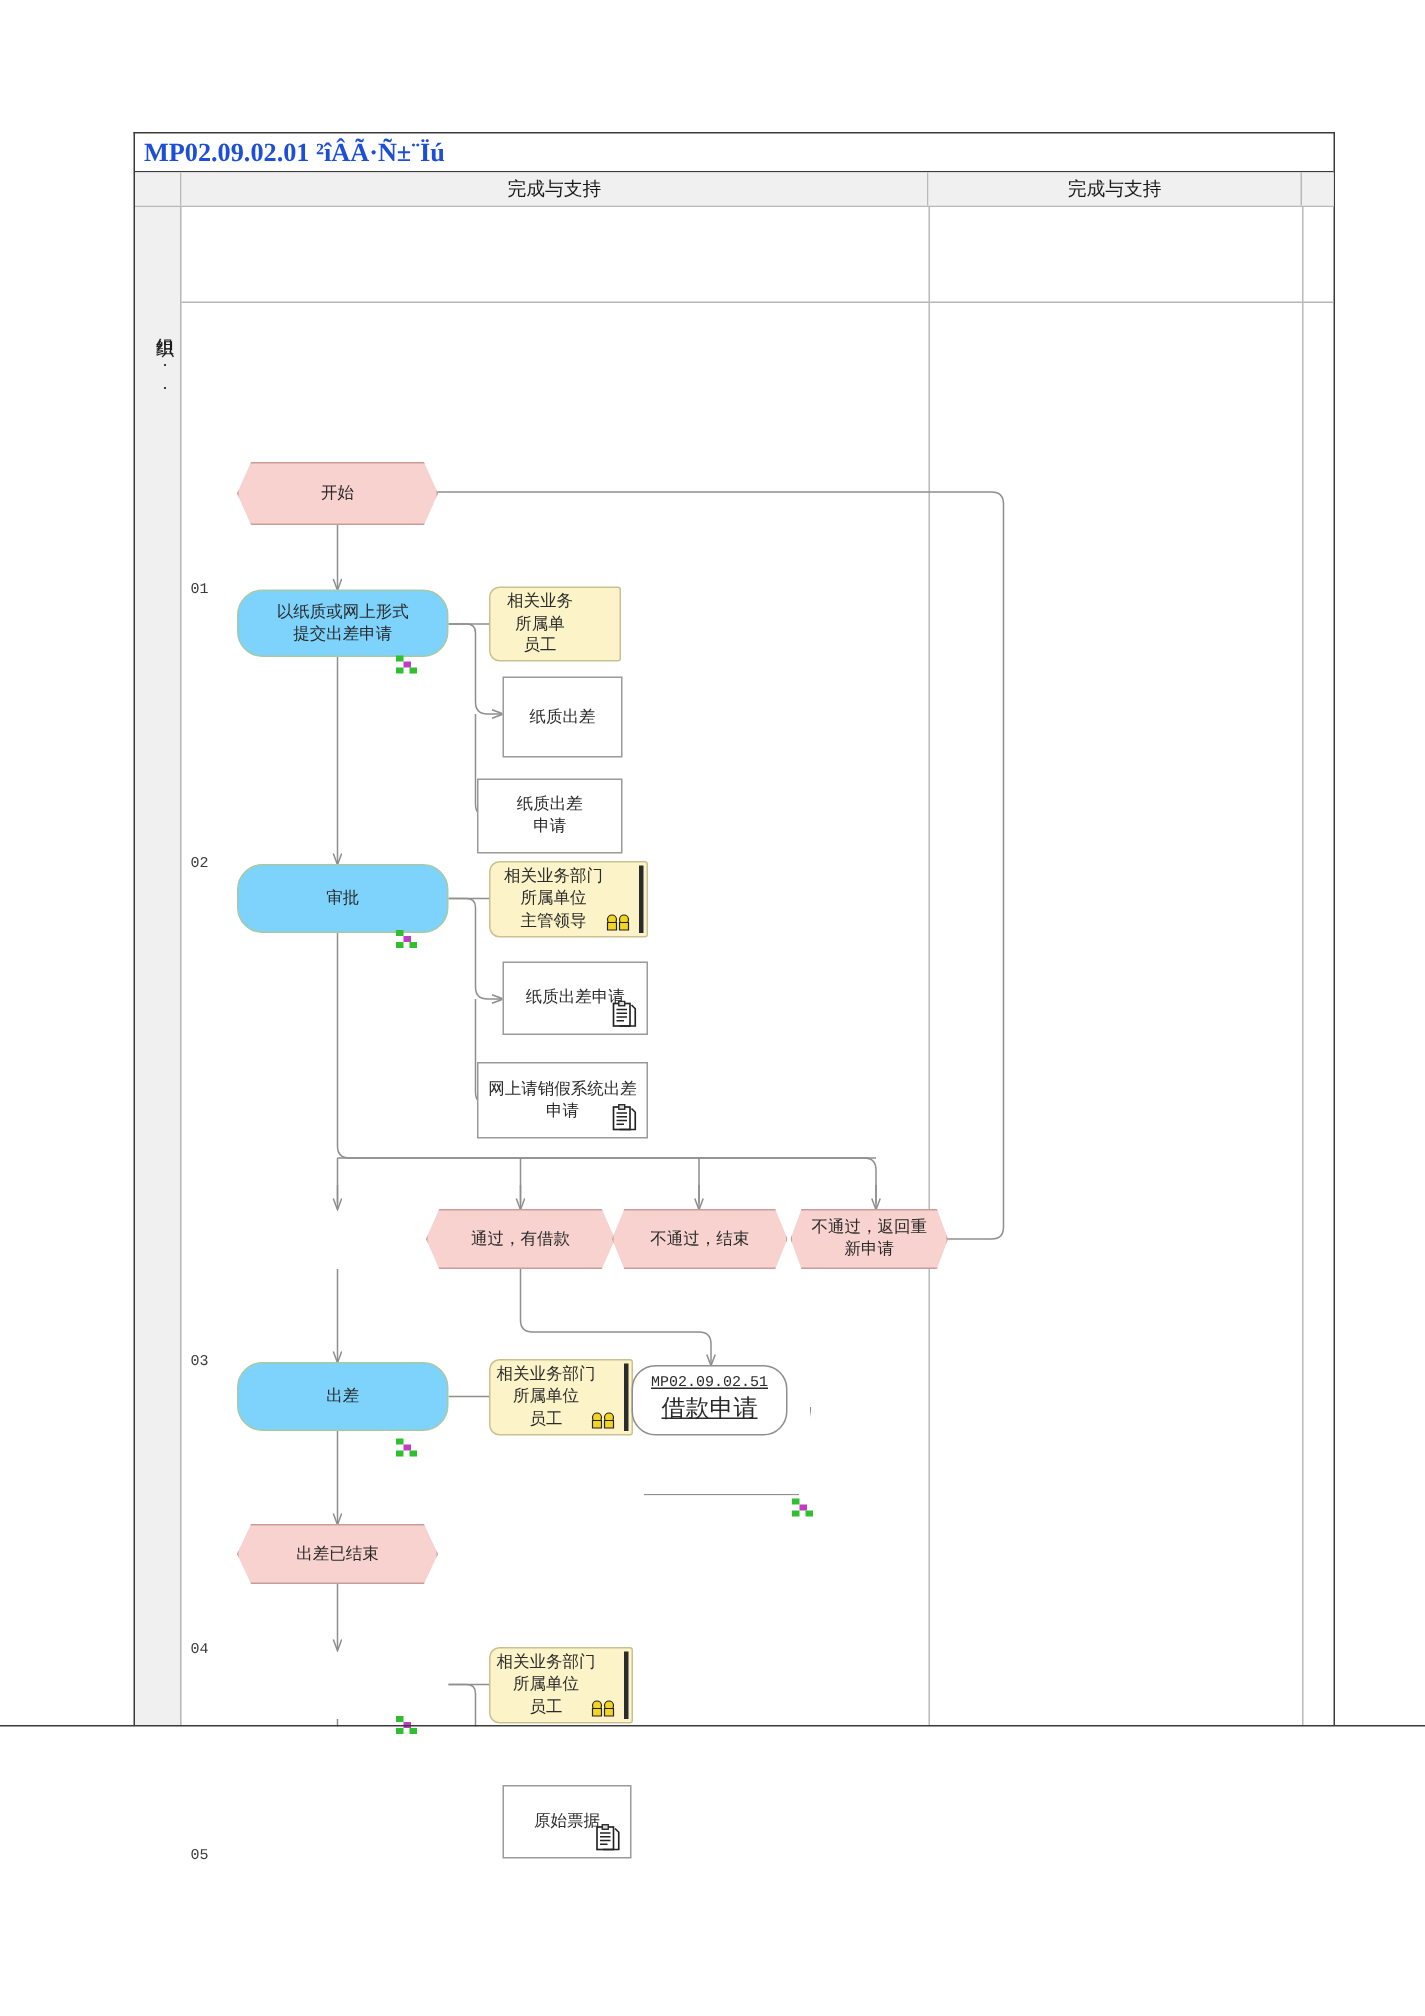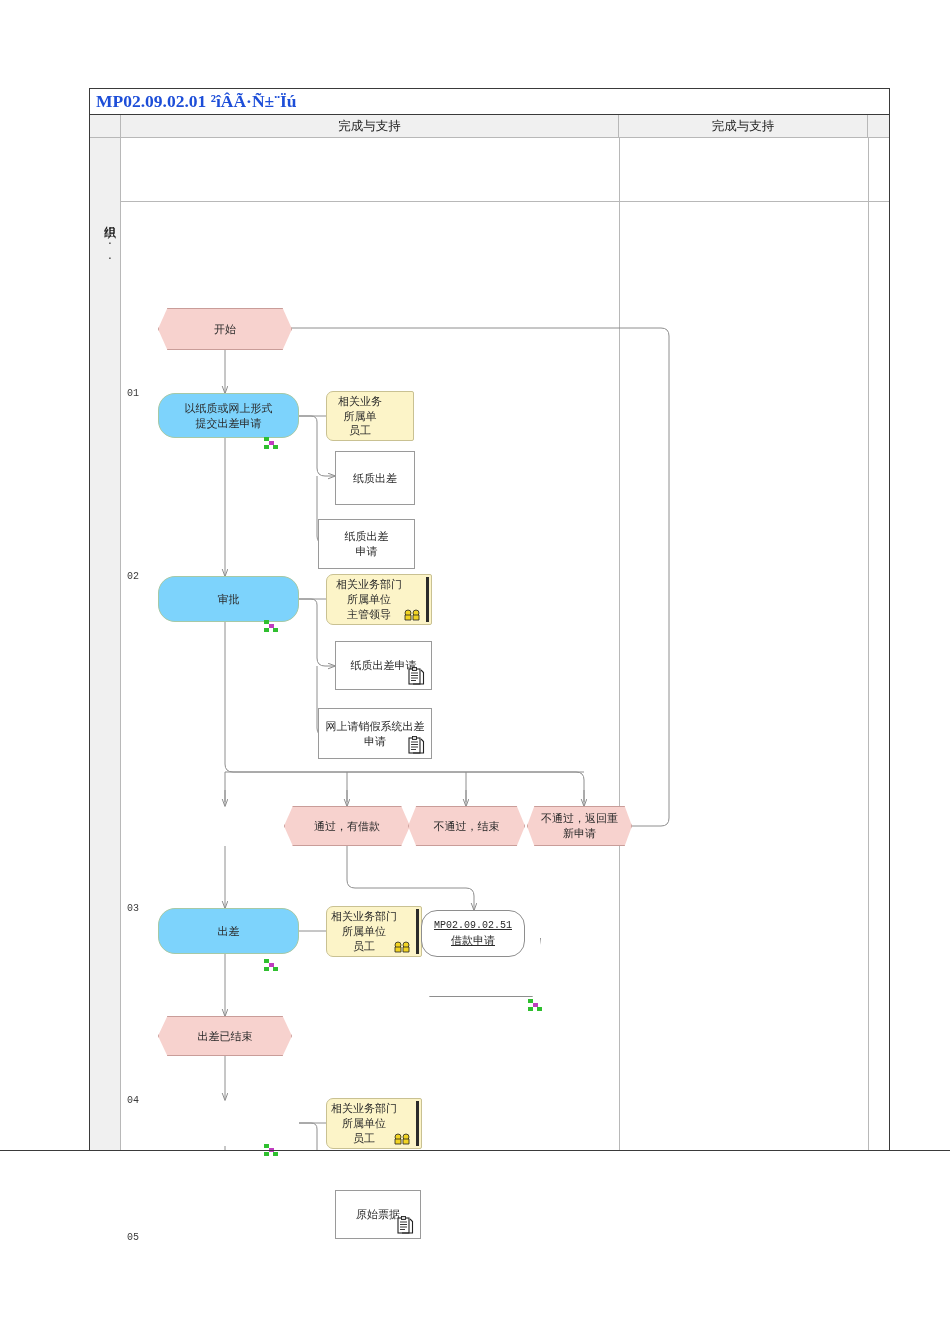--- a/index.html
+++ b/index.html
@@ -436,21 +436,21 @@
               <rect x="1" y="1" width="5" height="4" fill="#2fbf2f"></rect>
               <rect x="6" y="5" width="5" height="4" fill="#c03cc0"></rect>
               <rect x="1" y="9" width="5" height="4" fill="#2fbf2f"></rect>
               <rect x="10" y="9" width="5" height="4" fill="#2fbf2f"></rect>
             </svg>
         </div>
 
         <div class="sub-tail" style="left:300px; top:800px; width:118px; height:58px;"></div>
         <div class="node subnode" style="left:300px; top:772px; width:104px; height:47px; flex-direction:column;">
           <span>MP02.09.02.51</span>
-          <span style="font-family:'Liberation Serif',serif; font-size:11px;">借款申请</span>
+          <span style="font-family:'Liberation Serif',serif; font-size:16px;">借款申请</span>
         </div>
         <div class="orgicon" style="left:406px; top:860px;">
           <svg viewBox="0 0 16 14">
               <rect x="1" y="1" width="5" height="4" fill="#2fbf2f"></rect>
               <rect x="6" y="5" width="5" height="4" fill="#c03cc0"></rect>
               <rect x="1" y="9" width="5" height="4" fill="#2fbf2f"></rect>
               <rect x="10" y="9" width="5" height="4" fill="#2fbf2f"></rect>
             </svg>
         </div>
 

